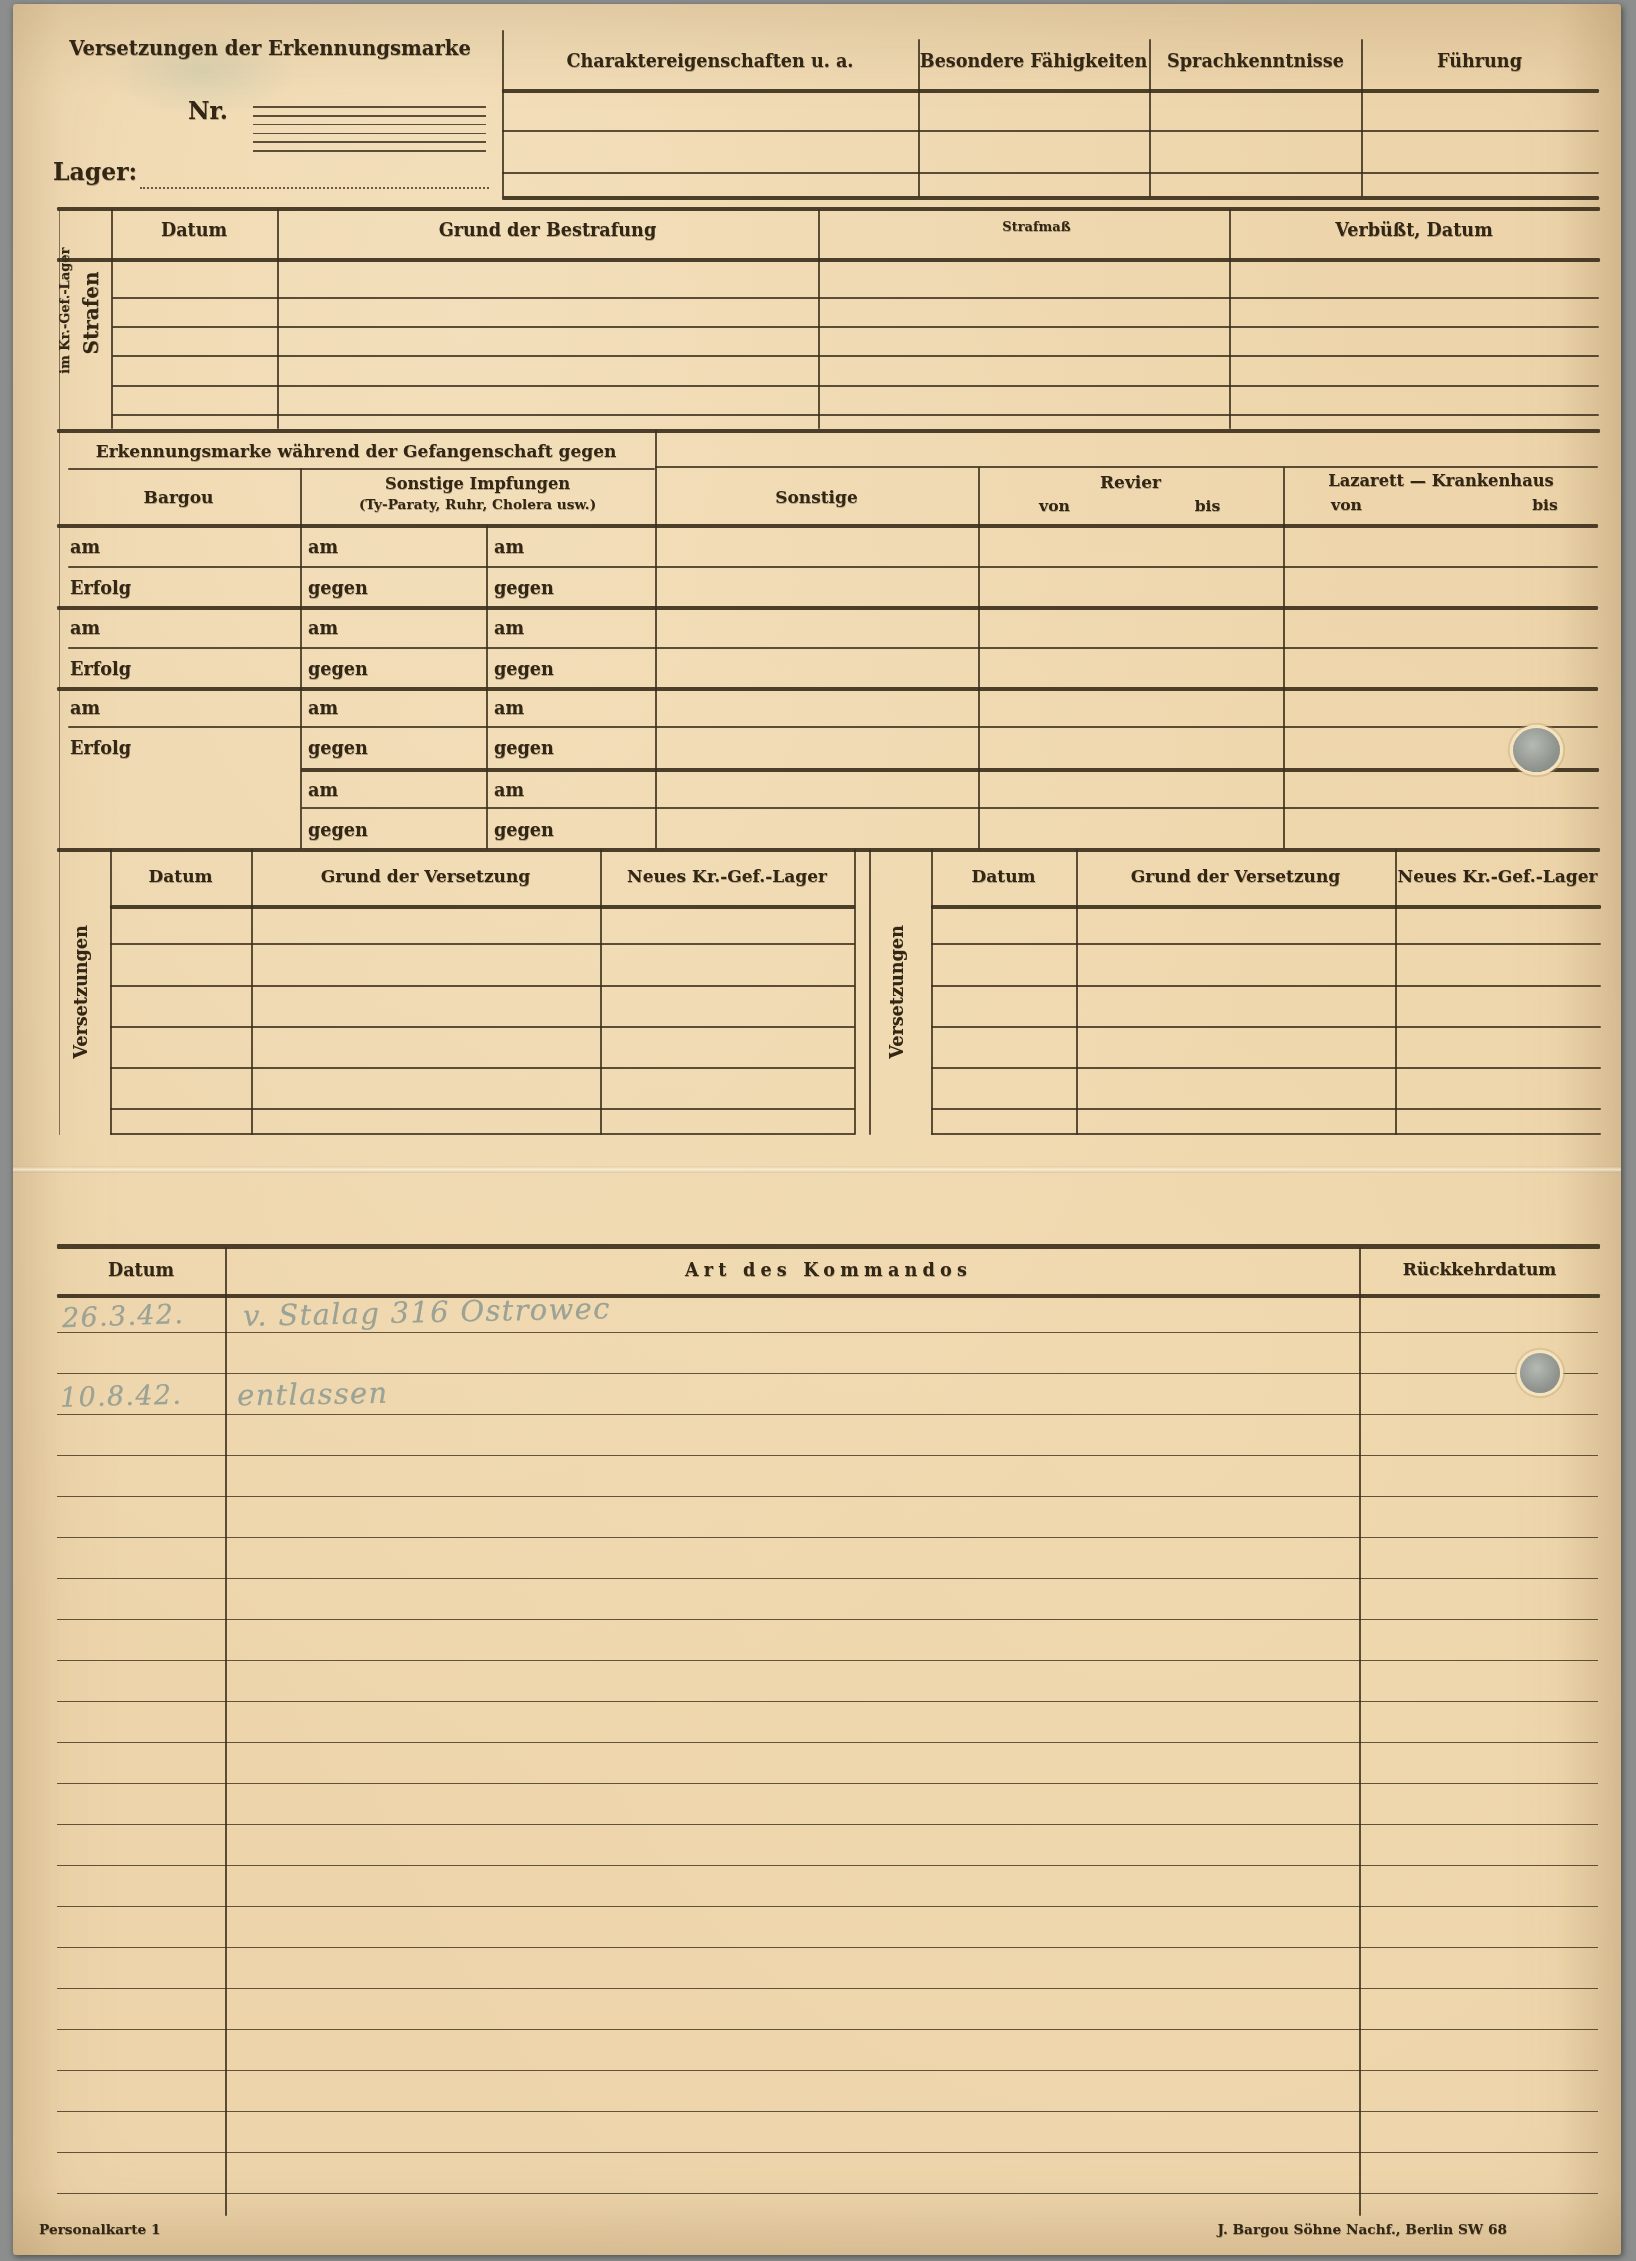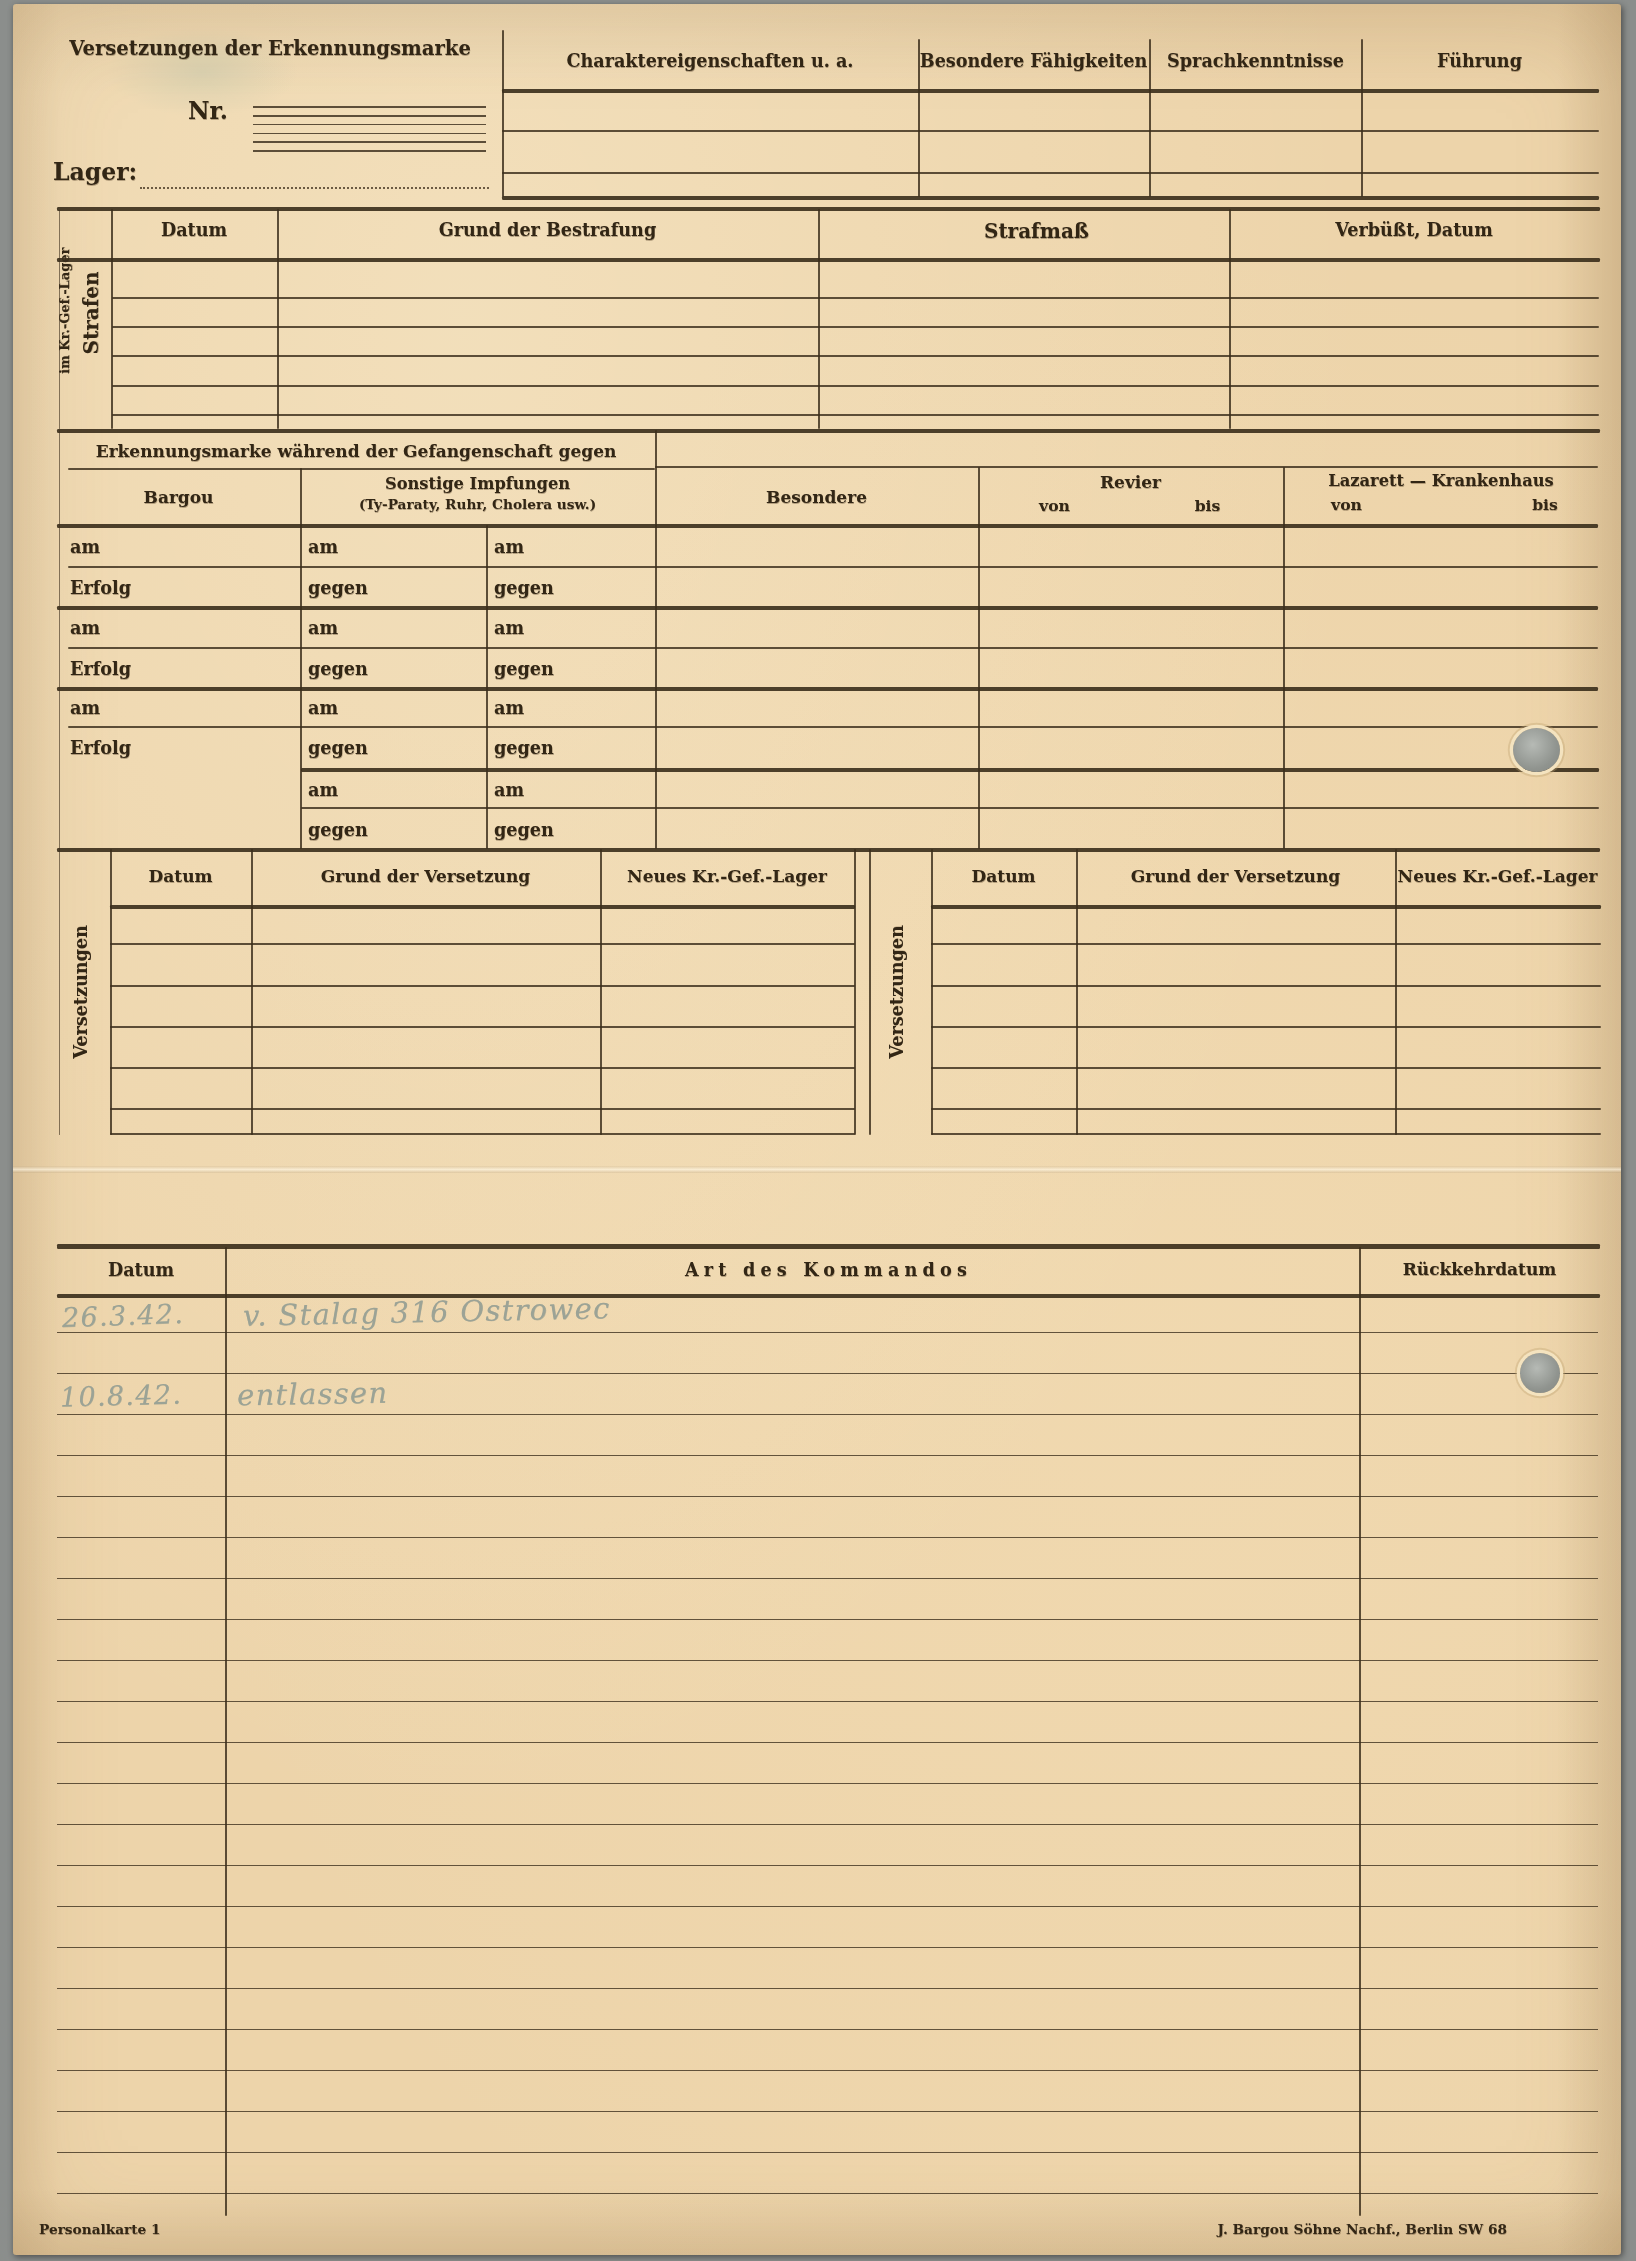--- a/index.html
+++ b/index.html
@@ -68,38 +68,38 @@
   <div class="hl thick" style="left:57px;top:207px;width:1543px;"></div>
   <div class="t b ctr rot pr" style="left:-5.2px;top:300px;width:196px;height:26px;font-size:20px;">Strafen</div>
   <div class="t b ctr rot pr" style="left:-30px;top:301px;width:196px;height:19.6px;font-size:13px;">im Kr.-Gef.-Lager</div>
   <div class="vl thin" style="left:59px;top:210px;height:219px;"></div>
   <div class="vl" style="left:111px;top:209px;height:220px;"></div>
   <div class="vl" style="left:277px;top:209px;height:220px;"></div>
   <div class="vl" style="left:818px;top:209px;height:220px;"></div>
   <div class="vl" style="left:1229px;top:209px;height:220px;"></div>
   <div class="t b ctr pr" style="left:111px;top:220px;width:166px;font-size:17.6px;">Datum</div>
   <div class="t b ctr pr" style="left:277px;top:220px;width:541px;font-size:17.6px;">Grund der Bestrafung</div>
-  <div class="t b ctr pr" style="left:818px;top:220px;width:437px;font-size:20px;">Strafmaß</div>
+  <div class="t b ctr pr" style="left:818px;top:220px;width:437px;font-size:13px;">Strafmaß</div>
   <div class="t b ctr pr" style="left:1229px;top:220px;width:370px;font-size:17.6px;">Verbüßt, Datum</div>
   <div class="hl thick" style="left:57px;top:258px;width:1543px;"></div>
   <div class="hl" style="left:112px;top:297px;width:1487px;"></div>
   <div class="hl" style="left:112px;top:326px;width:1487px;"></div>
   <div class="hl" style="left:112px;top:355px;width:1487px;"></div>
   <div class="hl" style="left:112px;top:385px;width:1487px;"></div>
   <div class="hl" style="left:112px;top:414px;width:1487px;"></div>
 
   <div class="hl thick" style="left:57px;top:429px;width:1543px;"></div>
   <div class="t b ctr pr" style="left:57px;top:442px;width:598px;font-size:17px;">Erkennungsmarke während der Gefangenschaft gegen</div>
   <div class="hl" style="left:68px;top:468px;width:587px;"></div>
   <div class="hl" style="left:655px;top:466px;width:943px;"></div>
 
   <div class="t b ctr pr" style="left:57px;top:488px;width:243px;font-size:17px;">Bargou</div>
   <div class="t b ctr pr" style="left:300px;top:475px;width:355px;font-size:16.3px;">Sonstige Impfungen</div>
   <div class="t b ctr pr" style="left:300px;top:497px;width:355px;font-size:13.7px;">(Ty-Paraty, Ruhr, Cholera usw.)</div>
-  <div class="t b ctr pr" style="left:655px;top:488px;width:323px;font-size:17px;">Besondere</div>
+  <div class="t b ctr pr" style="left:655px;top:488px;width:323px;font-size:17px;">Sonstige</div>
   <div class="t b ctr pr" style="left:978px;top:473px;width:305px;font-size:17px;">Revier</div>
   <div class="t b ctr pr" style="left:978px;top:497px;width:153px;font-size:15.6px;">von</div>
   <div class="t b ctr pr" style="left:1131px;top:497px;width:153px;font-size:15.6px;">bis</div>
   <div class="t b ctr pr" style="left:1283px;top:472px;width:316px;font-size:16.3px;">Lazarett — Krankenhaus</div>
   <div class="t b ctr pr" style="left:1288px;top:496px;width:117px;font-size:15.6px;">von</div>
   <div class="t b ctr pr" style="left:1480px;top:496px;width:130px;font-size:15.6px;">bis</div>
 
   <div class="vl" style="left:300px;top:468px;height:381px;"></div>
   <div class="vl" style="left:486px;top:525px;height:324px;"></div>
   <div class="vl" style="left:655px;top:430px;height:419px;"></div>

